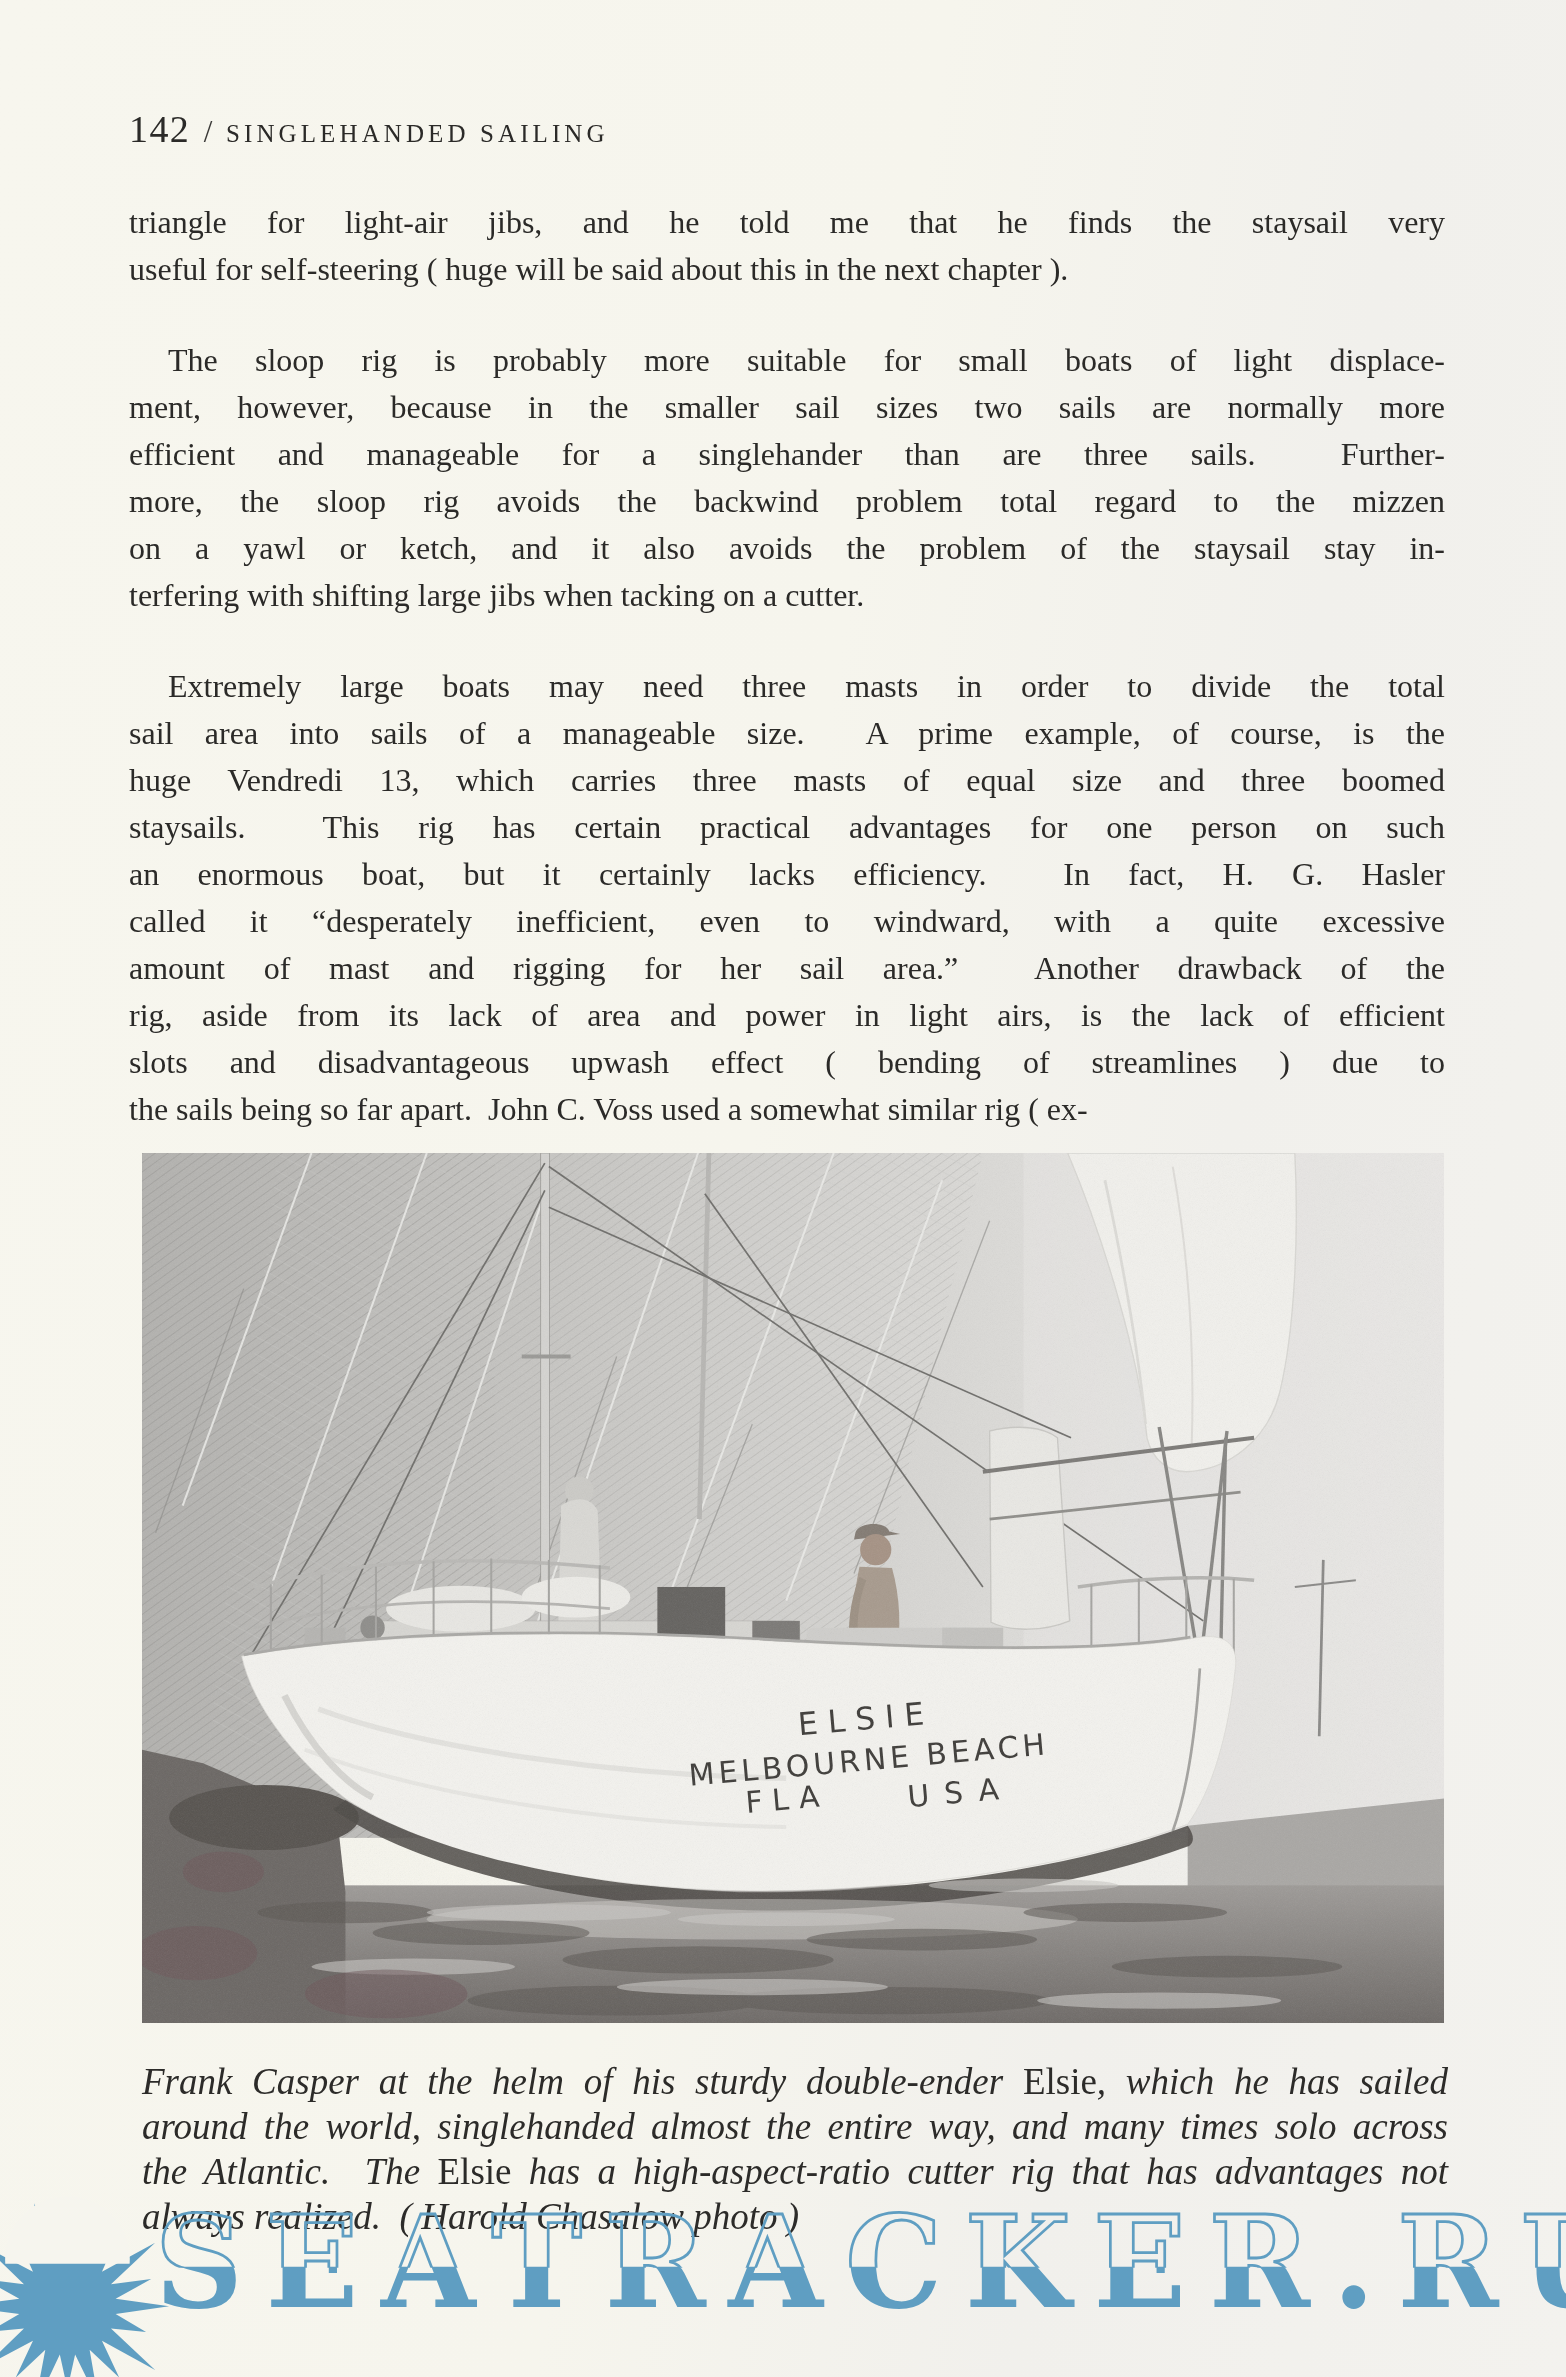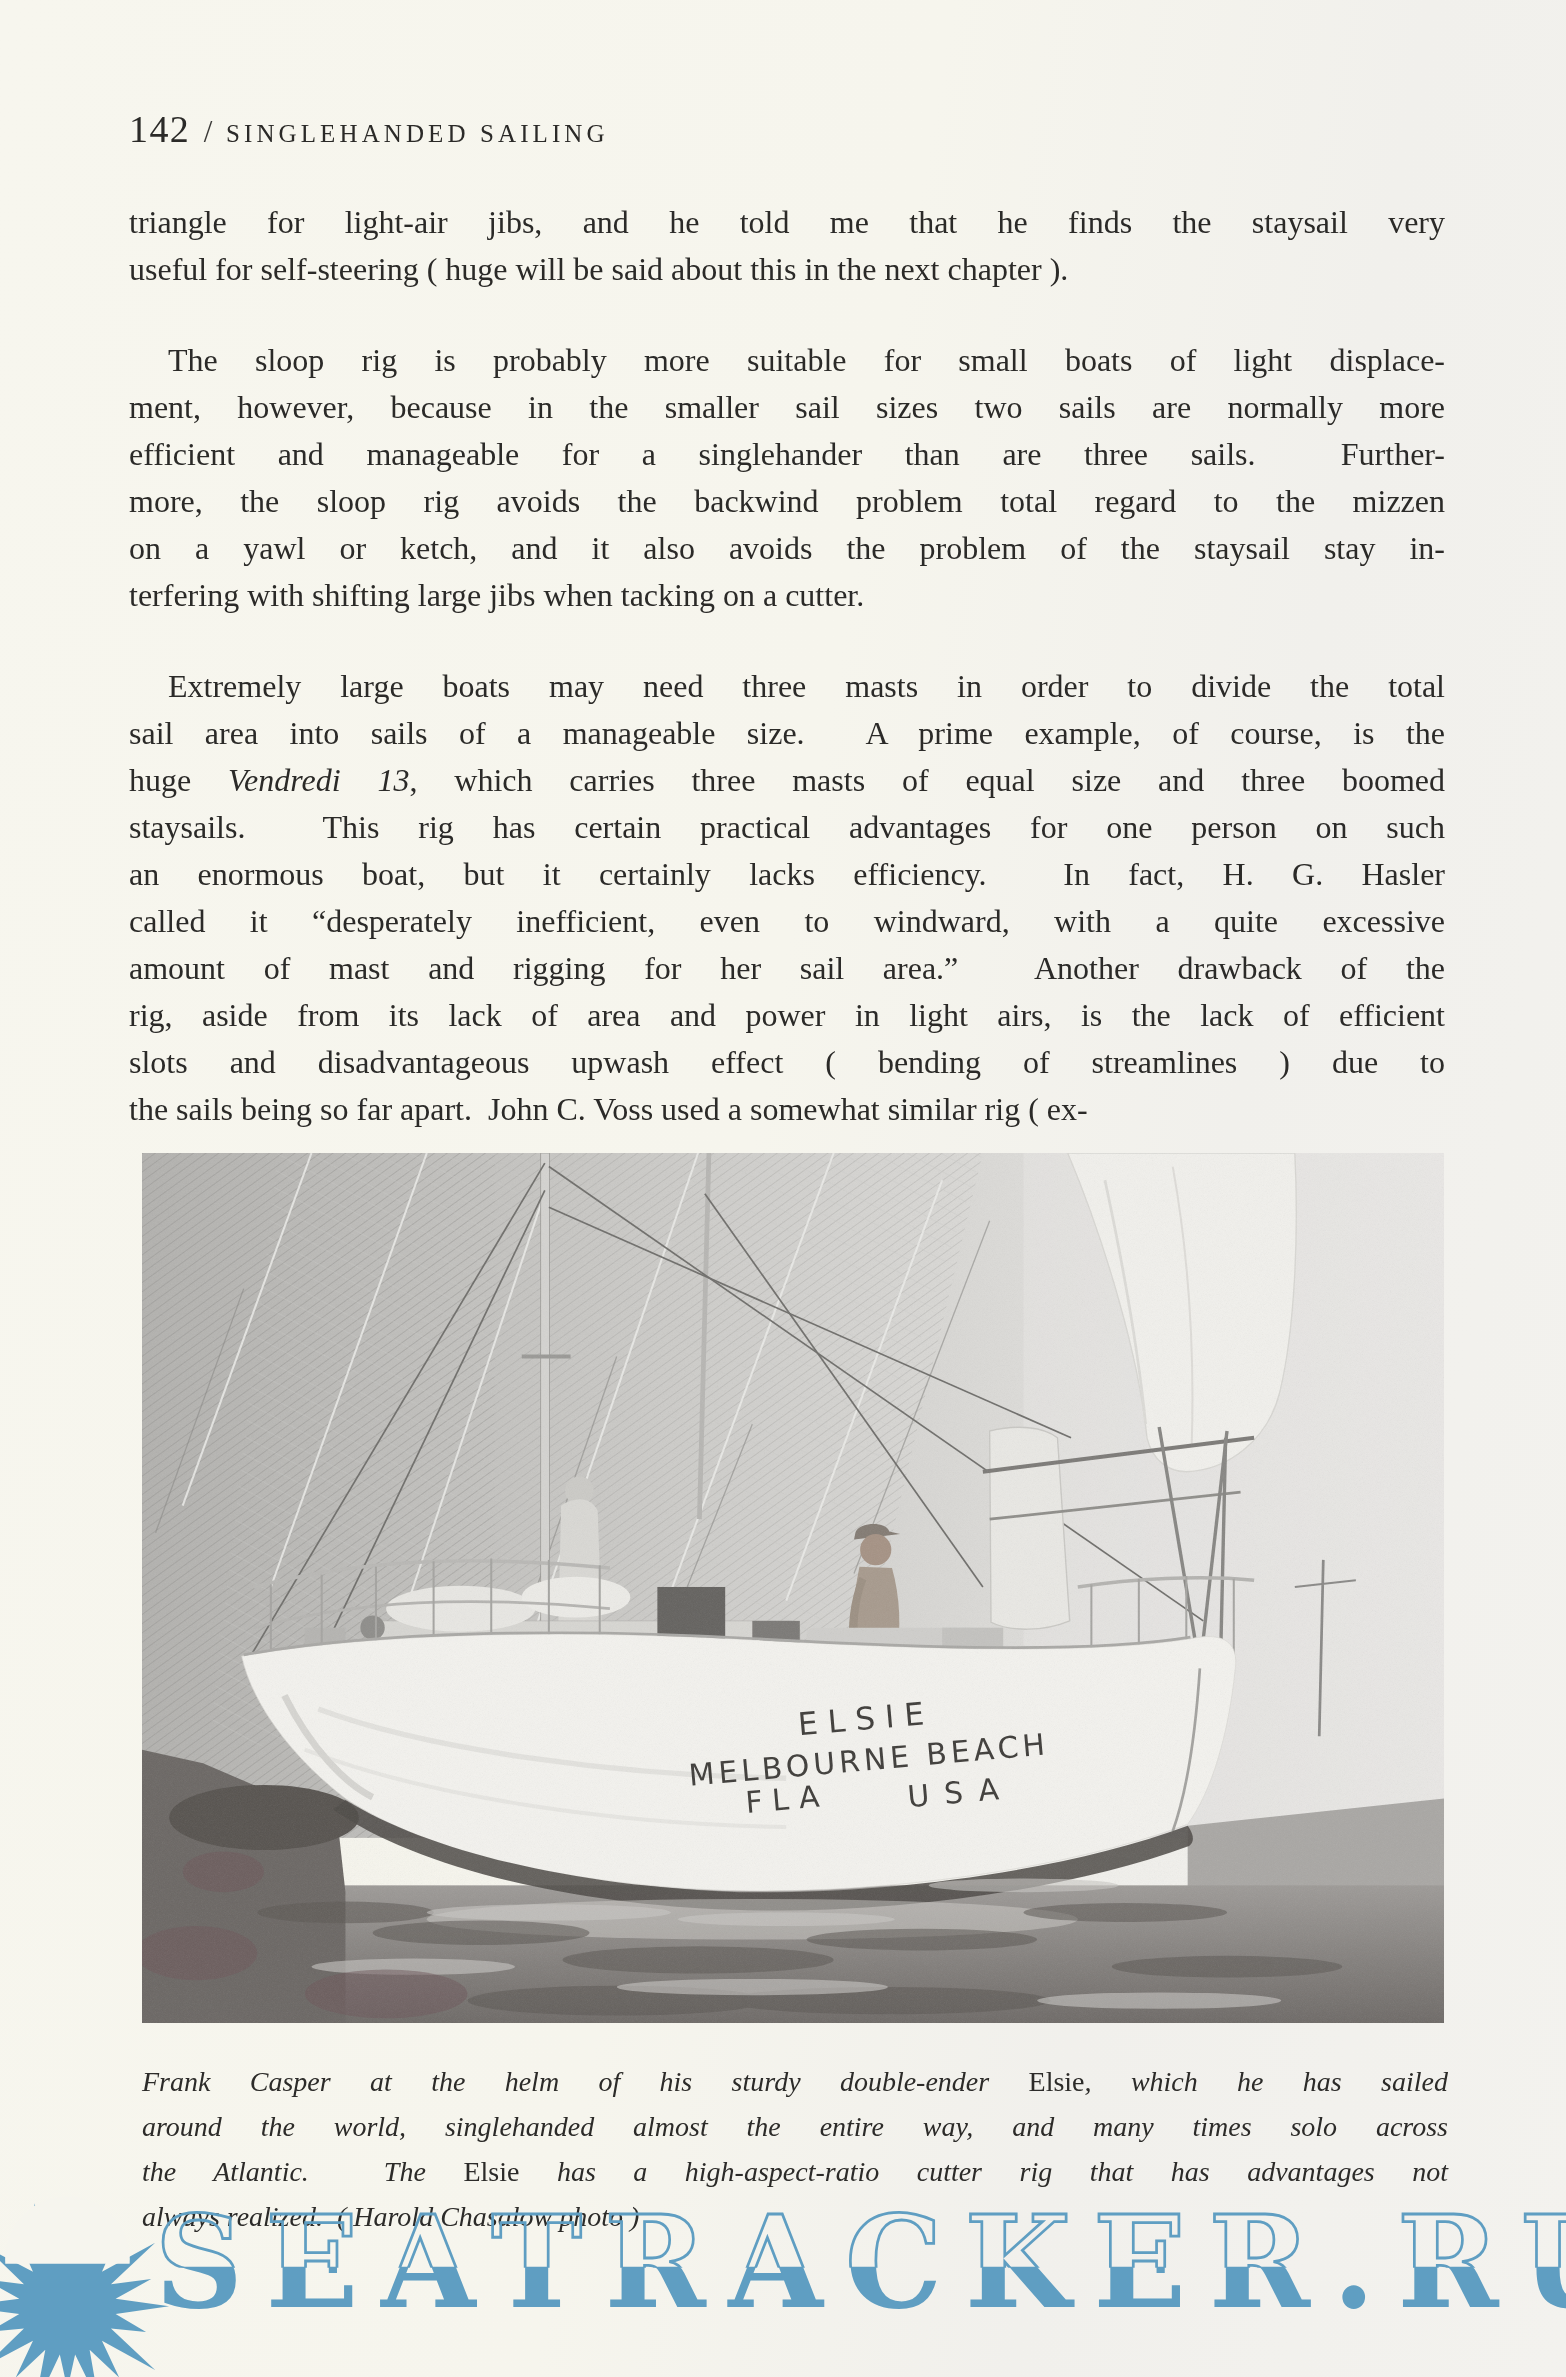--- a/index.html
+++ b/index.html
@@ -11,27 +11,27 @@
   
   .hdr { position:absolute; left:129px; top:107px; display:flex; align-items:baseline; gap:13.6px; }
   .pgnum { font-size:38px; letter-spacing:1.4px; }
   .hsep { font-size:31px; color:#3a3937; }
   .rhead { font-size:25px; letter-spacing:4.1px; }
   
   .bodytext { position:absolute; left:129px; top:199px; width:1316px; font-size:32px; line-height:47px; }
   .tline { text-align:justify; text-align-last:justify; }
   .tline.tlast { text-align-last:left; }
   .para-indent .tline:first-child { text-indent:39px;margin-top:44px; }
-  .it { font-style:italic; }
+  .it { }
   .rm { font-style:normal; }
   
   .photo { position:absolute; left:142px; top:1153px; width:1302px; height:870px; }
   .photo svg { display:block; width:100%; height:100%; }
   
-  .caption { position:absolute; left:142px; top:2059px; width:1306px; font-size:28px;
+  .caption { position:absolute; left:142px; top:2059px; width:1306px; font-size:37px;
              line-height:45px; font-style:italic; color:#2c2b29; }
   
   .watermark { position:absolute; left:0; top:2171px; width:1567px; height:207px; z-index:5; }
   .wm-text {
     position:absolute; left:155px; top:26px; height:130px; white-space:nowrap;
     font-family:"DejaVu Serif", serif; font-weight:bold; font-size:122px; line-height:127px;
     letter-spacing:22.4px; transform:scaleY(1.04); transform-origin:top left;
   }
   .wm-outline { color:transparent; -webkit-text-stroke:2.7px #5f9ec2; clip-path:inset(0 0 62px 0); }
   .wm-solid   { color:#5f9ec2; clip-path:inset(67px 0 -41px 0); }

